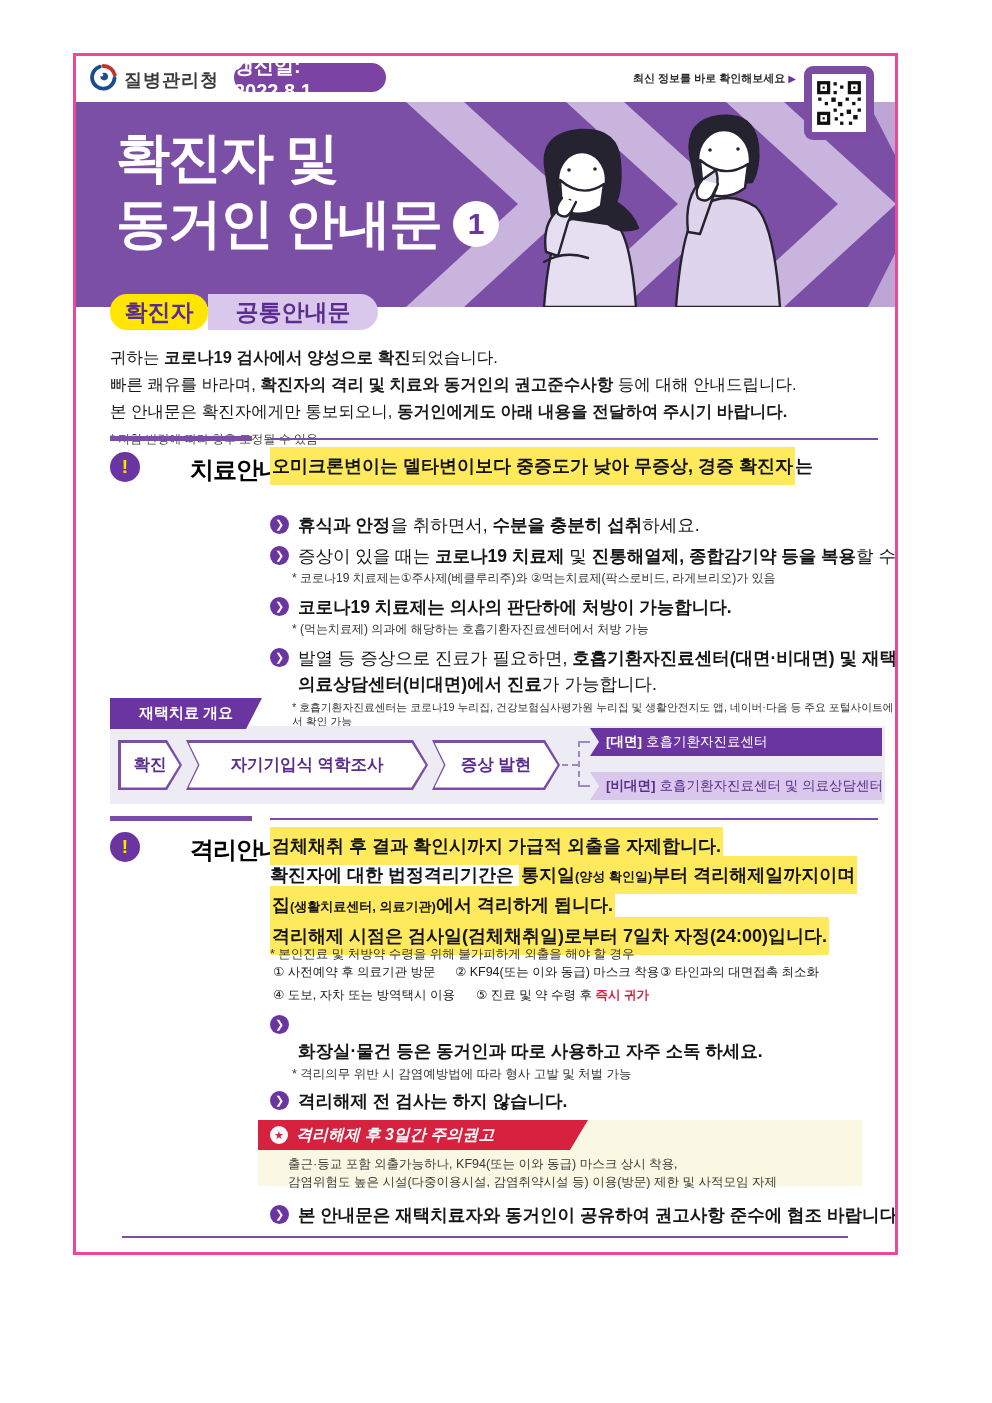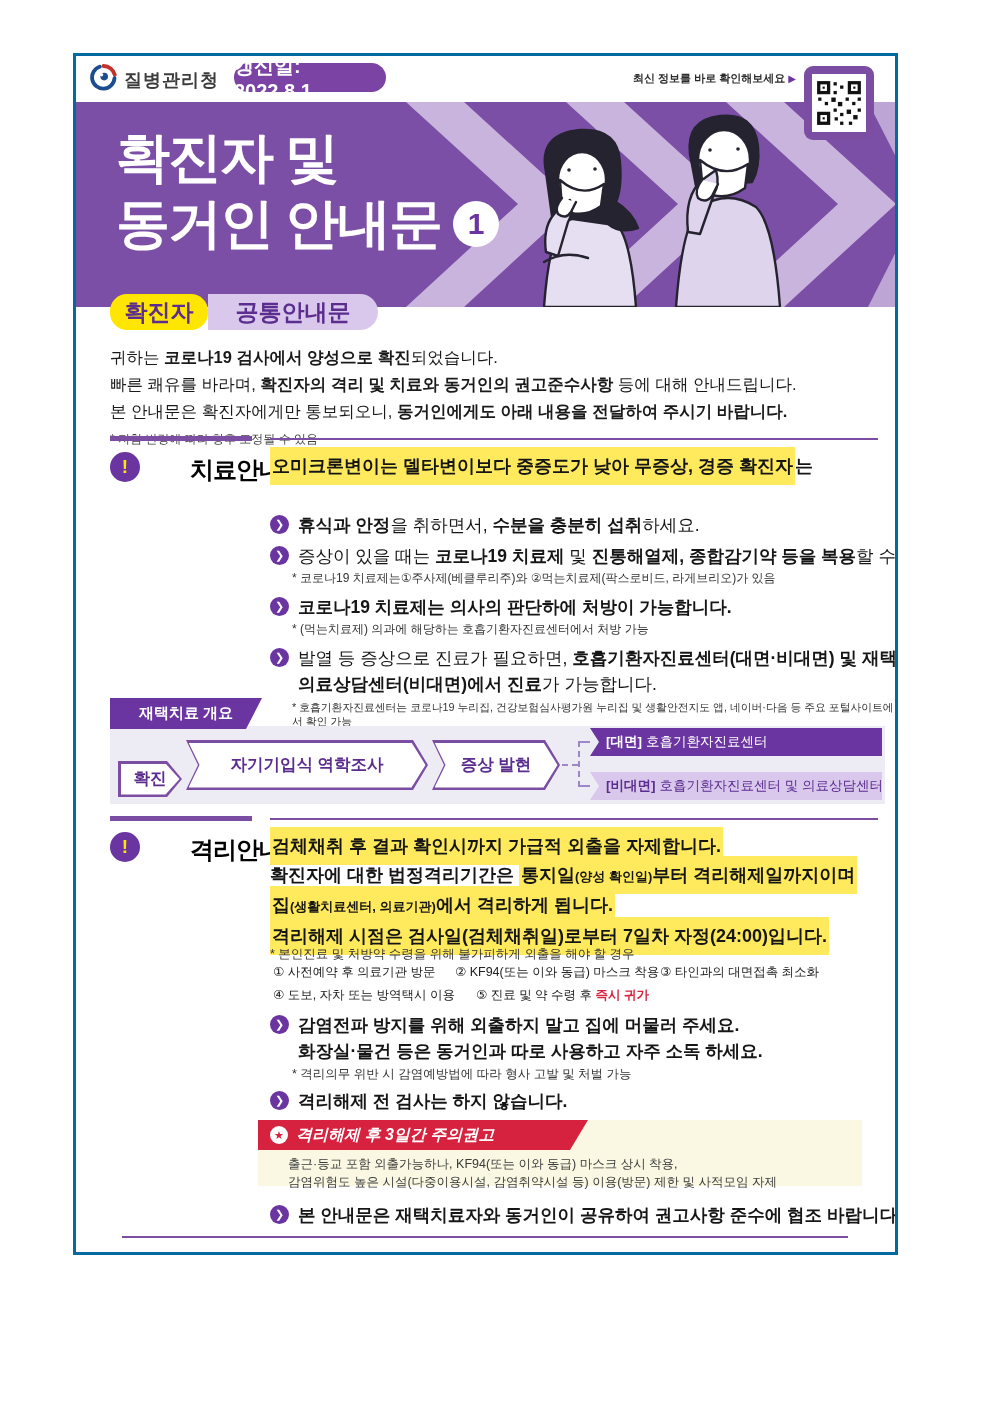--- a/index.html
+++ b/index.html
@@ -1,18 +1,18 @@
 <!DOCTYPE html>
 <html><head>
 <meta charset="utf-8">
 <style>
   html,body{margin:0;padding:0;background:#ffffff;}
   body{width:992px;height:1403px;position:relative;font-family:"Liberation Sans","DejaVu Sans",sans-serif;-webkit-font-smoothing:antialiased;}
   .abs{position:absolute;}
-  .frame{position:absolute;left:73px;top:53px;width:819px;height:1196px;border:3px solid #0369a1;background:#fff;overflow:hidden;}
+  .frame{position:absolute;left:73px;top:53px;width:819px;height:1196px;border:3px solid #ec4899;background:#fff;overflow:hidden;}
 
   
   .logo-wrap{left:14px;top:8px;display:flex;align-items:center;gap:7px;}
   .logo-text{font-size:18px;font-weight:700;color:#3c3c3c;letter-spacing:1px;}
   .upd-badge{left:158px;top:7px;width:152px;height:29px;background:#7b44a4;border-radius:15px;color:#fff;font-size:20px;font-weight:700;display:flex;align-items:center;justify-content:center;}
   .qr-caption{left:430px;top:15px;width:290px;text-align:right;font-size:11px;font-weight:700;color:#2b2b2b;}
   .qr-caption .arr{color:#6a35a0;font-size:10px;}
   .qr-box{left:728px;top:10px;width:70px;height:74px;background:#7b4ea3;border-radius:9px;z-index:6;display:flex;align-items:center;justify-content:center;}
   .qr-inner{width:54px;height:58px;background:#fff;display:flex;align-items:center;justify-content:center;}
 
@@ -202,21 +202,21 @@
   <div class="abs note" style="left:216px;top:565px;">* (먹는치료제) 의과에 해당하는 호흡기환자진료센터에서 처방 가능</div>
 
   <div class="bullet" style="left:194px;top:589px;">
     <span class="bdot">❯</span>
     <span class="btext"><span>발열 등 증상으로 진료가 필요하면, </span><span class="b">호흡기환자진료센터(대면·비대면) 및 재택치료</span><br><span class="b">의료상담센터(비대면)에서 진료</span><span>가 가능합니다.</span></span>
   </div>
   <div class="abs note-sm" style="left:216px;top:645px;">* 호흡기환자진료센터는 코로나19 누리집, 건강보험심사평가원 누리집 및 생활안전지도 앱, 네이버·다음 등 주요 포털사이트에서 확인 가능</div>
 
   <div class="abs flow-label">재택치료 개요</div>
   <div class="abs flow-band">
-    <div class="step first" style="left:8px;top:14px;width:64px;height:36px;margin-top:21px;">
+    <div class="step first" style="left:8px;top:14px;width:64px;height:50px;">
       <div class="outer"></div>
         <div class="inner">확진</div>
     </div>
     <div class="step" style="left:76px;top:14px;width:242px;height:50px;">
       <div class="outer"></div>
         <div class="inner">자기기입식 역학조사</div>
     </div>
     <div class="step" style="left:322px;top:14px;width:128px;height:50px;">
       <div class="outer"></div>
         <div class="inner">증상 발현</div>
@@ -251,21 +251,21 @@
   <div class="abs note" style="left:194px;top:890px;font-size:12.5px;">* 본인진료 및 처방약 수령을 위해 불가피하게 외출을 해야 할 경우</div>
 
   <div class="abs q-items" style="left:197px;top:908px;">① 사전예약 후 의료기관 방문</div>
   <div class="abs q-items" style="left:379px;top:908px;">② KF94(또는 이와 동급) 마스크 착용</div>
   <div class="abs q-items" style="left:584px;top:908px;">③ 타인과의 대면접촉 최소화</div>
   <div class="abs q-items" style="left:197px;top:931px;">④ 도보, 자차 또는 방역택시 이용</div>
   <div class="abs q-items" style="left:400px;top:931px;"><span>⑤ 진료 및 약 수령 후 </span><span class="red">즉시 귀가</span></div>
 
   <div class="bullet" style="left:194px;top:956px;">
     <span class="bdot">❯</span>
-    <span class="btext b"><span>감염전파 방지를 위해 외출하지 말고 집에 머물러 주세요.</span><br><span>화장실·물건 등은 동거인과 따로 사용하고 자주 소독 하세요.</span></span>
+    <span class="btext b"><br><span>화장실·물건 등은 동거인과 따로 사용하고 자주 소독 하세요.</span></span>
   </div>
   <div class="abs note" style="left:216px;top:1010px;font-size:12.5px;">* 격리의무 위반 시 감염예방법에 따라 형사 고발 및 처벌 가능</div>
 
   <div class="bullet" style="left:194px;top:1032px;">
     <span class="bdot">❯</span>
     <span class="btext b">격리해제 전 검사는 하지 않습니다.</span>
   </div>
 
   <div class="abs cream" style="top:1064px;"></div>
   <div class="abs warn-banner" style="top:1064px;">

